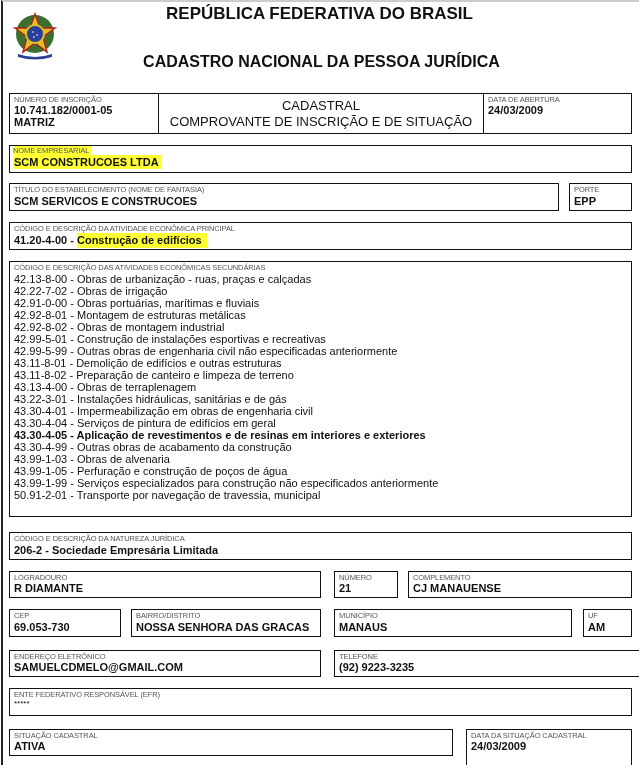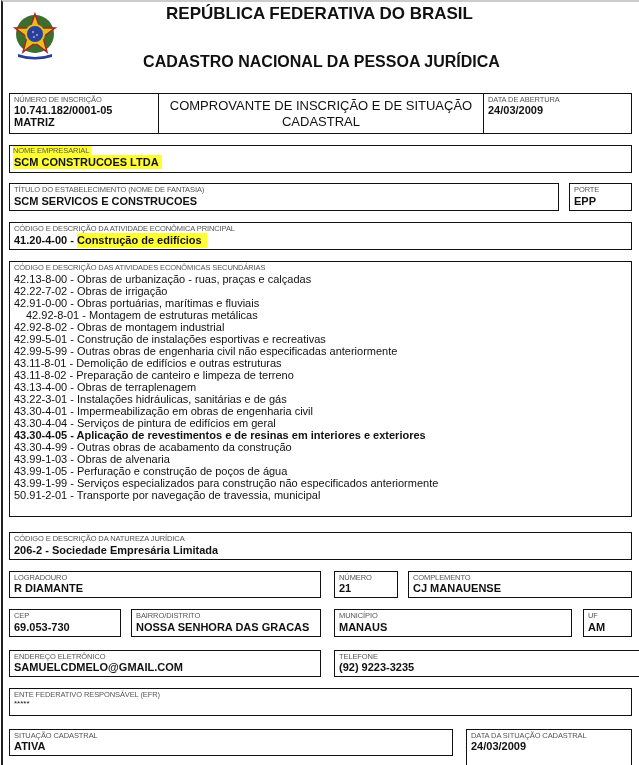--- a/index.html
+++ b/index.html
@@ -34,22 +34,22 @@
 <div class="title1">REPÚBLICA FEDERATIVA DO BRASIL</div>
 <div class="title2">CADASTRO NACIONAL DA PESSOA JURÍDICA</div>
 
 <div class="box" style="left:9px;top:93px;width:150px;height:41px;">
   <span class="lbl">NÚMERO DE INSCRIÇÃO</span>
   <span class="val" style="top:10px;">10.741.182/0001-05</span>
   <span class="val" style="top:22px;">MATRIZ</span>
 </div>
 <div class="box" style="left:158px;top:93px;width:326px;height:41px;">
   <div class="comp">
+    <div>CADASTRAL</div>
     <div>COMPROVANTE DE INSCRIÇÃO E DE SITUAÇÃO</div>
-    <div>CADASTRAL</div>
   </div>
 </div>
 <div class="box" style="left:483px;top:93px;width:149px;height:41px;">
   <span class="lbl">DATA DE ABERTURA</span>
   <span class="val" style="top:10px;">24/03/2009</span>
 </div>
 
 <div class="box" style="left:9px;top:145px;width:623px;height:28px;">
   <span class="lbl hl" style="left:3px;top:0;padding-right:2px;">NOME EMPRESARIAL</span>
   <span class="val hl" style="left:3px;top:9px;padding:1px 3px 1px 1px;">SCM CONSTRUCOES LTDA</span>
@@ -70,21 +70,21 @@
     <span>41.20-4-00 - </span><span class="hl" style="padding:1px 5px 2px 0;text-align:right;">Construção de edifícios</span>
   </span>
 </div>
 
 <div class="box" style="left:9px;top:261px;width:623px;height:256px;">
   <span class="lbl">CÓDIGO E DESCRIÇÃO DAS ATIVIDADES ECONÔMICAS SECUNDÁRIAS</span>
   <div class="list" id="sec-list">
       <div style="font-weight: normal;">42.13-8-00 - Obras de urbanização - ruas, praças e calçadas</div>
       <div style="font-weight: normal;">42.22-7-02 - Obras de irrigação</div>
       <div style="font-weight: normal;">42.91-0-00 - Obras portuárias, marítimas e fluviais</div>
-      <div style="font-weight: normal; margin-left: 12px;">42.92-8-01 - Montagem de estruturas metálicas</div>
+      <div style="font-weight: normal;">42.92-8-01 - Montagem de estruturas metálicas</div>
       <div style="font-weight: normal;">42.92-8-02 - Obras de montagem industrial</div>
       <div style="font-weight: normal;">42.99-5-01 - Construção de instalações esportivas e recreativas</div>
       <div style="font-weight: normal;">42.99-5-99 - Outras obras de engenharia civil não especificadas anteriormente</div>
       <div style="font-weight: normal;">43.11-8-01 - Demolição de edifícios e outras estruturas</div>
       <div style="font-weight: normal;">43.11-8-02 - Preparação de canteiro e limpeza de terreno</div>
       <div style="font-weight: normal;">43.13-4-00 - Obras de terraplenagem</div>
       <div style="font-weight: normal;">43.22-3-01 - Instalações hidráulicas, sanitárias e de gás</div>
       <div style="font-weight: normal;">43.30-4-01 - Impermeabilização em obras de engenharia civil</div>
       <div style="font-weight: normal;">43.30-4-04 - Serviços de pintura de edifícios em geral</div>
       <div style="font-weight: bold;">43.30-4-05 - Aplicação de revestimentos e de resinas em interiores e exteriores</div>

